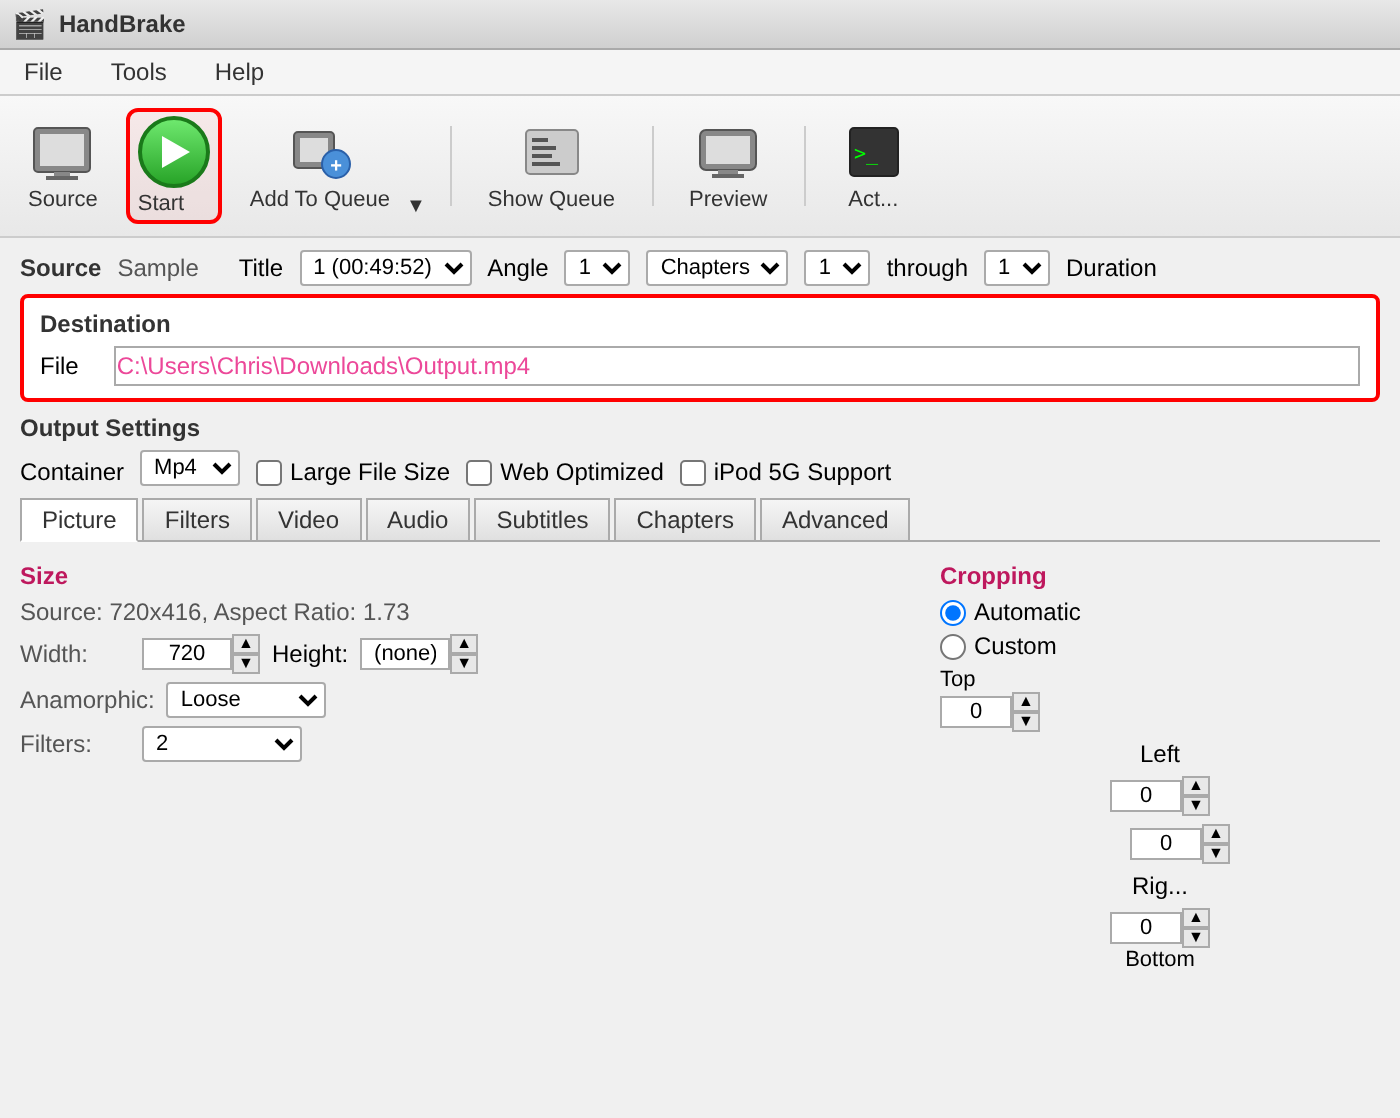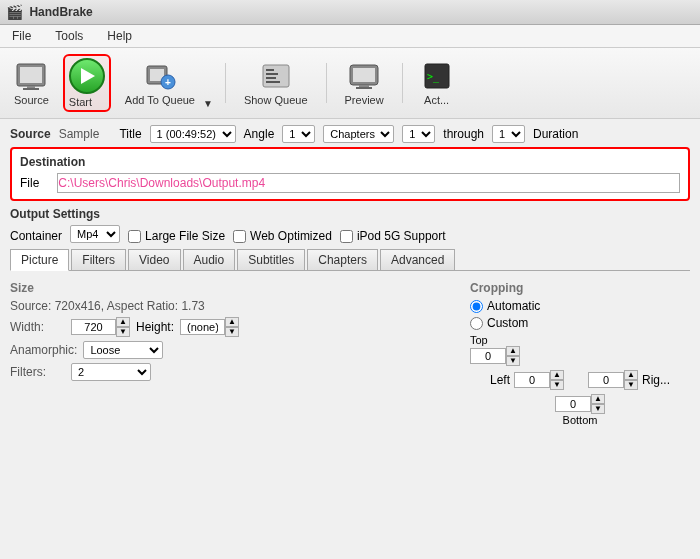--- a/index.html
+++ b/index.html
@@ -177,21 +177,21 @@
     .two-col {
       display: flex;
       gap: 20px;
     }
     .left-col { flex: 1; }
     .right-col { width: 220px; }
     .section-title {
       font-weight: bold;
       font-size: 12px;
       margin-bottom: 4px;
-      color: #737373;
+      color: #be185d;
     }
     .field-row {
       display: flex;
       align-items: center;
       gap: 6px;
       margin-bottom: 4px;
       font-size: 12px;
     }
     .field-label { color: #555; min-width: 55px; }
     .spinner-input {
@@ -232,20 +232,21 @@
       display: flex;
       align-items: center;
       gap: 4px;
       font-size: 12px;
     }
     .lr-row {
       display: flex;
       align-items: center;
       gap: 4px;
       font-size: 12px;
+      flex-direction: column;
     }
     .toolbar-sep {
       width: 1px;
       height: 40px;
       background: #ccc;
       margin: 0 4px;
     }
     .source-sample {
       font-size: 12px;
       color: #555;

